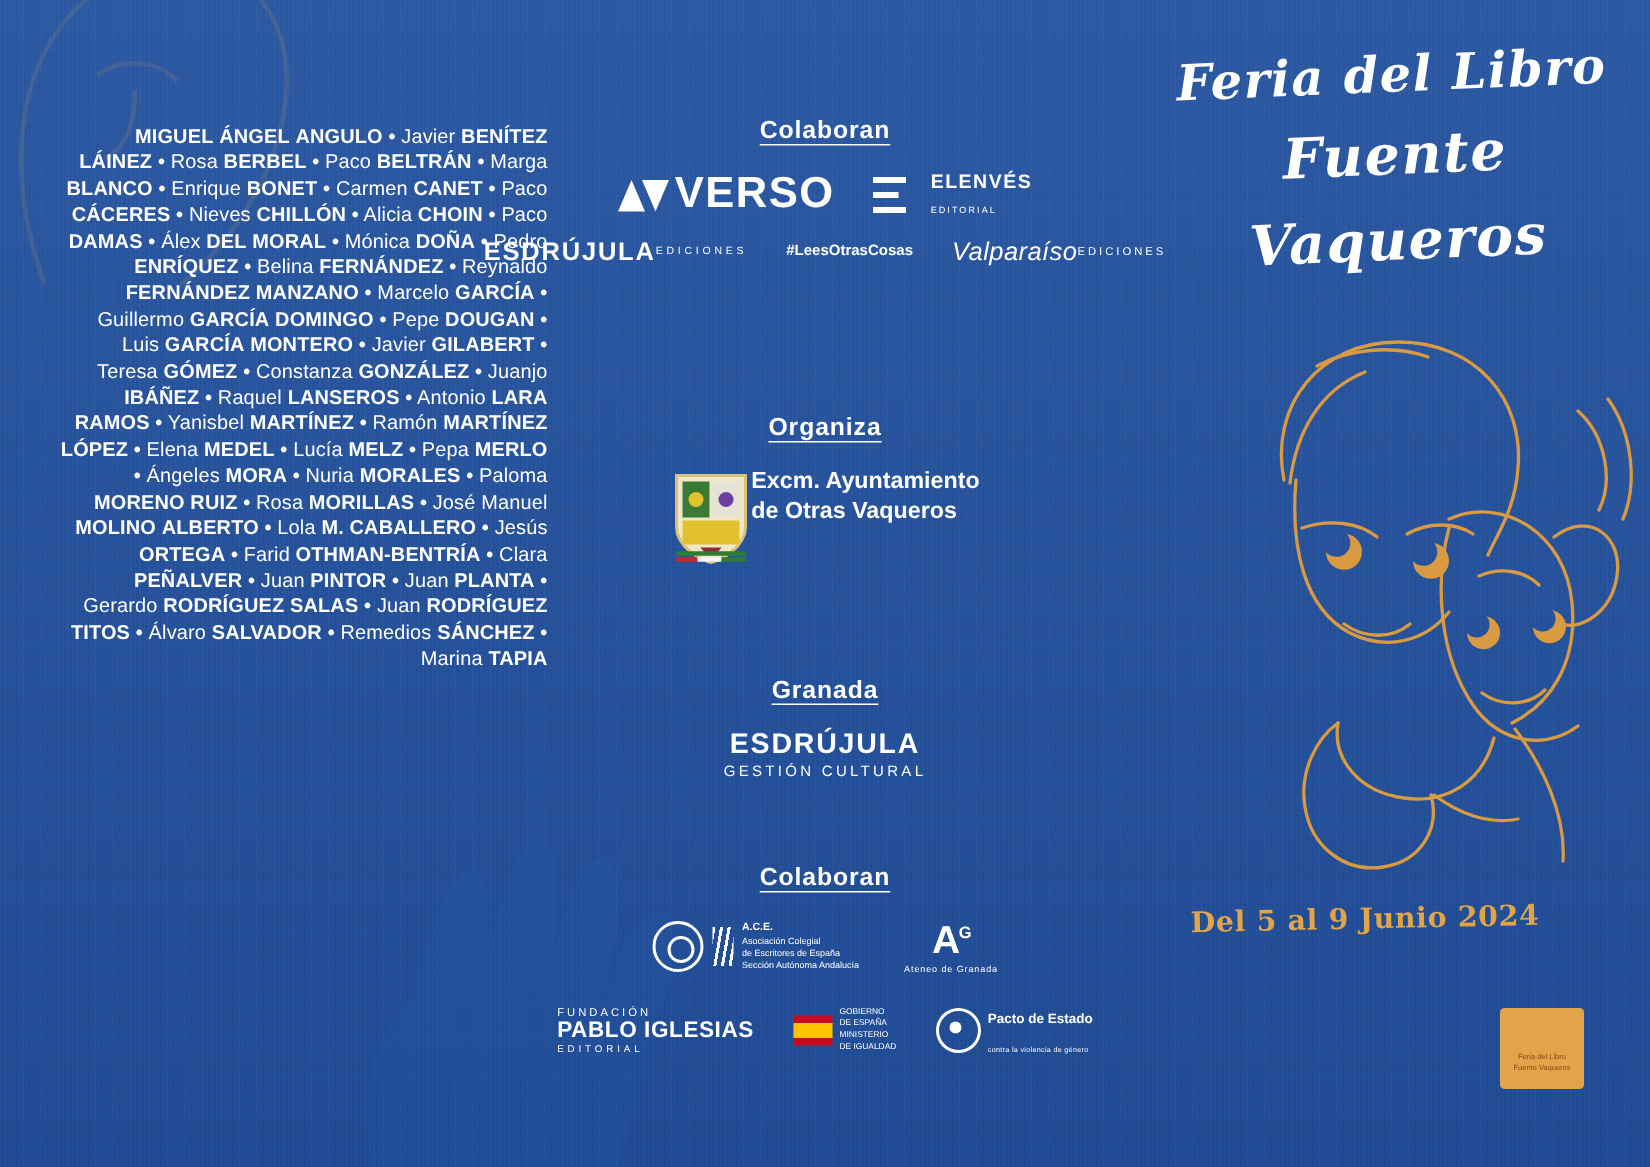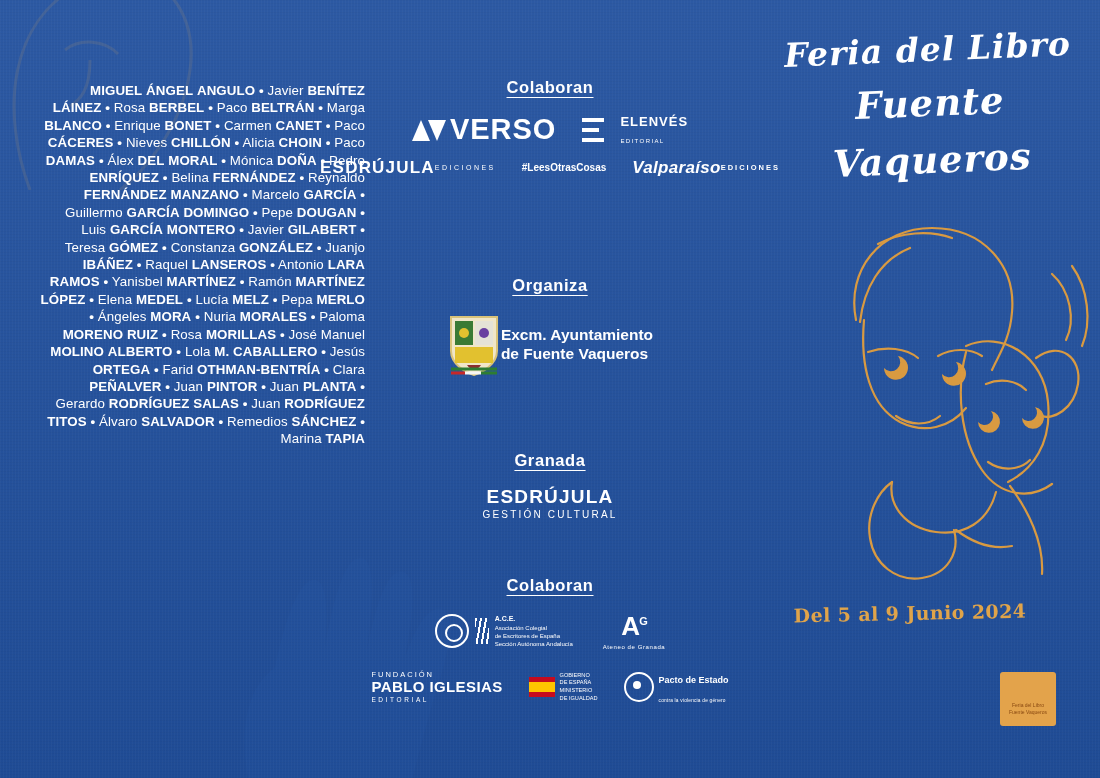--- a/index.html
+++ b/index.html
@@ -169,34 +169,34 @@
     letter-spacing: 2.5px;
     margin-top: 1px;
   }
 
   .logo-lees {
     font-size: 10px;
     line-height: 1.15;
     text-align: center;
     font-weight: 600;
   }
-  .logo-valparaiso { text-align: left; line-height: 1.05; font-weight: bold; }
+  .logo-valparaiso { text-align: left; line-height: 1.05; }
   .valp-main {
     font-size: 17px;
     font-style: italic;
     letter-spacing: 0.3px;
   }
   .valp-sub {
     font-size: 7.5px;
     letter-spacing: 2px;
   }
 
   .organiza-block {
     display: flex;
-    align-items: center;
+    align-items: flex-start;
     justify-content: center;
     gap: 0;
     margin-top: 2px;
   }
   .shield {
     width: 54px;
     height: 66px;
     position: relative;
   }
   .org-text {
@@ -415,21 +415,21 @@
         <path d="M20 54 C24 60 30 60 34 54" fill="#8c2d2d"></path>
         <circle cx="17" cy="22" r="5" fill="#e2c12f"></circle>
         <circle cx="37" cy="22" r="5" fill="#6a3fa0"></circle>
         <path d="M4 58 H50" stroke="#2e7d32" stroke-width="3"></path>
         <path d="M4 62 H18" stroke="#c62828" stroke-width="3"></path>
         <path d="M18 62 H34" stroke="#f5f5f5" stroke-width="3"></path>
         <path d="M34 62 H50" stroke="#2e7d32" stroke-width="3"></path>
       </svg>
       <div class="org-text">
         <div>Excm. Ayuntamiento</div>
-        <div>de Fuente Vaqueros</div>
+        <div>de Otras Vaqueros</div>
       </div>
     </div>
 
     <div class="sec-title" style="margin-top:74px">Granada</div>
 
     <div class="coordina-logo">
       <div class="coord-main">ESDRÚJULA</div>
       <div class="coord-sub">GESTIÓN CULTURAL</div>
     </div>
 

